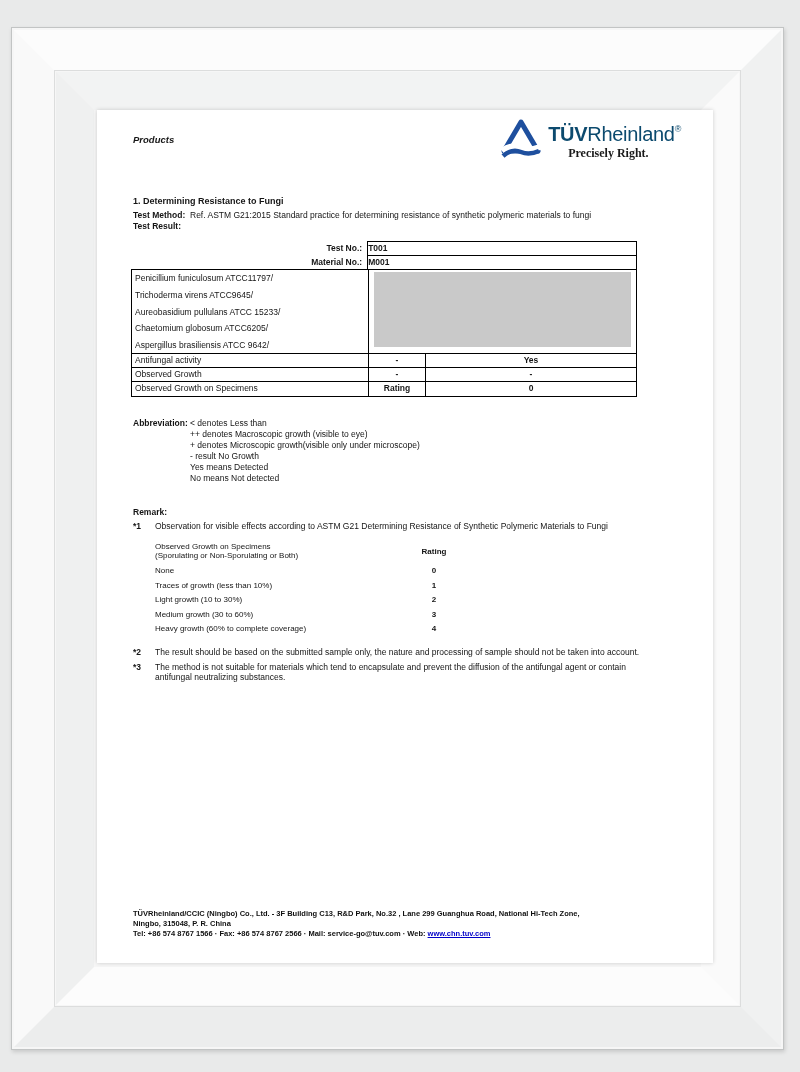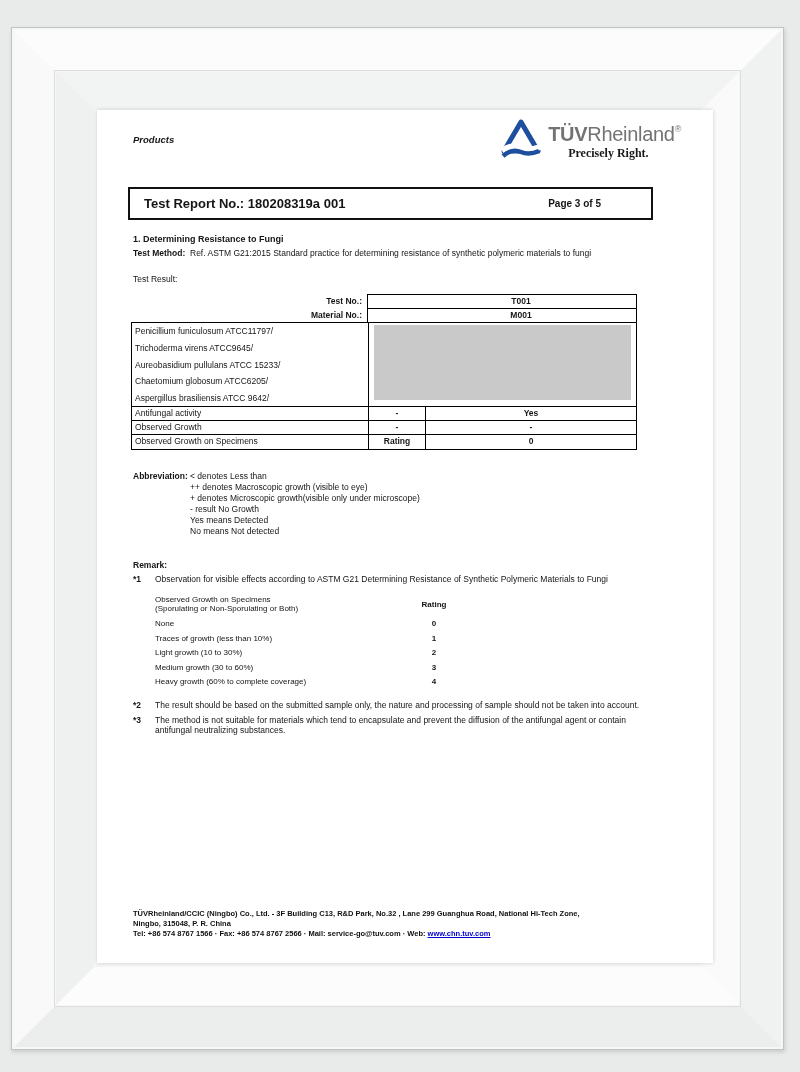--- a/index.html
+++ b/index.html
@@ -17,43 +17,43 @@
     border-color:#f2f3f3 #fafafa #fcfcfc #eff0f0; }
 
   
   .page { position:absolute; left:85px; top:82px; width:616px; height:853px;
     background:#ffffff; box-shadow:0 0 4px rgba(0,0,0,.18); padding:0 32px 0 36px; }
 
   
   .hdr { display:flex; justify-content:space-between; align-items:flex-start; padding-top:8px; height:72px; }
   .products { font-style:italic; font-weight:bold; font-size:9.5px; margin-top:16px; }
   .logo { display:flex; gap:7px; }
-  .logo-text .brand { font-size:20px; line-height:22px; letter-spacing:-0.3px; color:#737373; }
+  .logo-text .brand { font-size:20px; line-height:22px; letter-spacing:-0.3px; color:#0c4a6e; }
   .brand b { font-weight:bold; }
   .brand sup { font-size:9px; vertical-align:9px; }
   .tagline { font-weight:bold; font-size:12px; margin-left:20px; margin-top:1px; color:#1a1a1a;font-family:Liberation Serif, serif; }
 
   
   .report-box { margin-left:-5px; margin-top:5px; width:525px; height:33px; border:2px solid #111;
     display:flex; align-items:center; justify-content:space-between; padding:0 50px 0 14px; }
   .report-title { font-size:13px; font-weight:bold; }
   .report-page { font-size:10px; font-weight:bold; }
 
   .sec-heading { margin-top:14px; font-size:9px; font-weight:bold; }
   .kv { display:flex; margin-top:4px; }
   .kv-label { width:57px; font-weight:bold; font-size:8.5px; flex:none; }
   .kv-body { width:462px; font-size:8.5px; line-height:11px; }
-  .test-result-label { margin-top:15px; font-weight:normal; font-size:8.5px; }
+  .test-result-label { font-weight:bold; font-size:8.5px; }
 
   
   .tbl { margin-left:-2px; margin-top:10px; width:506px; font-size:8.5px; }
   .trow { display:flex; height:14px; }
   .tlabel { width:238px; text-align:right; font-weight:bold; padding-right:5px; line-height:14px; }
-  .tval { width:272px; border:1.5px solid #000; border-bottom:none; text-align:center;
-    font-weight:bold; line-height:12px;padding-left:38px; }
+  .tval { width:272px; border:1.5px solid #000; border-bottom:none; text-align:left;
+    font-weight:bold; line-height:12px; }
   .trow + .trow .tval { border-top:1px solid #000; }
   .tmain { border:1.5px solid #000; width:506px; }
   .grow { display:flex; border-bottom:1px solid #000; }
   .grow:last-child { border-bottom:none; }
   .c1 { width:237px; border-right:1px solid #000; padding-left:3px; }
   .c2 { width:57px; border-right:1px solid #000; text-align:center; }
   .c3 { flex:1; text-align:center; }
   .row-h { height:13px; line-height:12px; }
   .row-r { height:14px; line-height:13px; }
   .bold { font-weight:bold; }
@@ -105,24 +105,20 @@
             <path d="M1 33 Q10 26 19 30 Q27 33.5 39 29" stroke="#ffffff" stroke-width="6" fill="none"></path>
             <path d="M2 38 Q11 30 20 34 Q28 37.5 38 33" stroke="#1e4f9e" stroke-width="4.5" fill="none"></path>
           </svg>
           <div class="logo-text">
             <div class="brand"><b>TÜV</b><span>Rheinland</span><sup>®</sup></div>
             <div class="tagline">Precisely Right.</div>
           </div>
         </div>
       </div>
 
-      <div class="report-box">
-        <span class="report-title">Test Report No.: 180208319a 001</span>
-        <span class="report-page">Page 3 of 5</span>
-      </div>
 
       <div class="sec-heading">1. Determining Resistance to Fungi</div>
       <div class="kv">
         <div class="kv-label">Test Method:</div>
         <div class="kv-body">Ref. ASTM G21:2015 Standard practice for determining resistance of synthetic polymeric materials to fungi</div>
       </div>
       <div class="test-result-label">Test Result:</div>
 
       <div class="tbl">
         <div class="trow">

